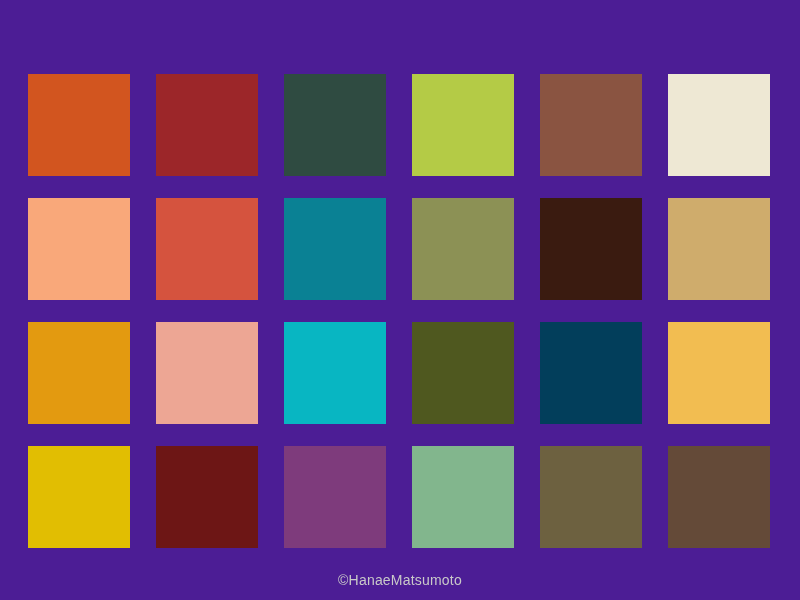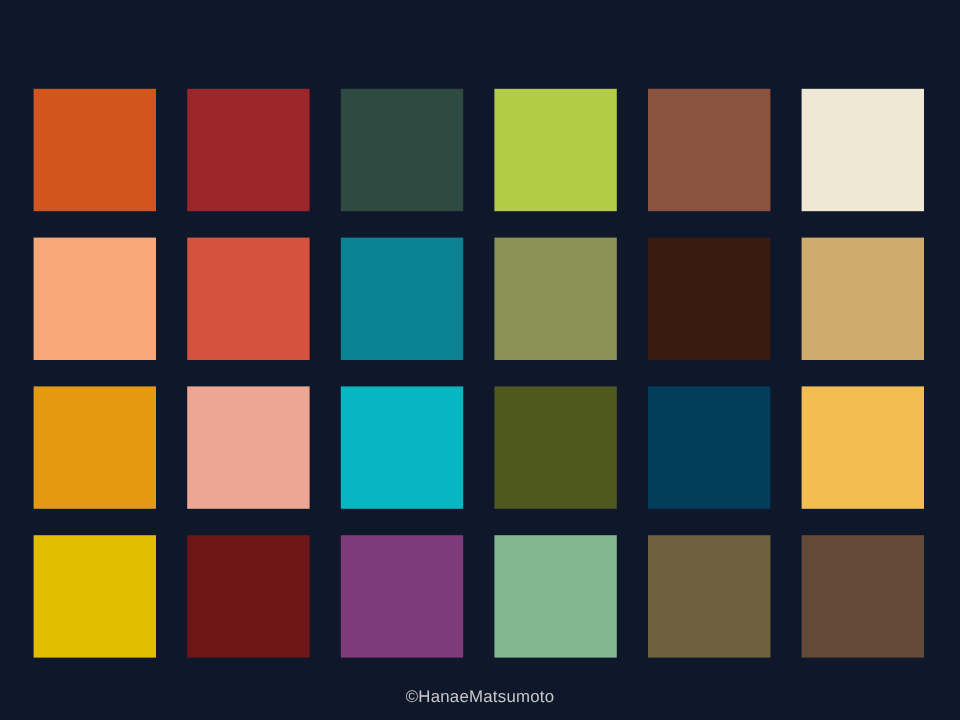--- a/index.html
+++ b/index.html
@@ -57,21 +57,21 @@
     font-family: "Liberation Sans", sans-serif;
     font-size: 14px;
     letter-spacing: 0.2px;
     color: #C9C9C9;
     user-select: none;
   }
 </style>
 </head>
 <body style="background-color: rgb(255, 255, 255);">
 
-<div id="palette-page" style="background-color: #0f172a;">
+<div id="palette-page" style="background-color: #4c1d95;">
 
   <div id="swatch-grid">
       <div class="swatch-cell">
         <span class="swatch-chip" style="background-color: rgb(210, 85, 31);"></span>
       </div>
       <div class="swatch-cell">
         <span class="swatch-chip" style="background-color: rgb(156, 38, 41);"></span>
       </div>
       <div class="swatch-cell">
         <span class="swatch-chip" style="background-color: rgb(47, 75, 65);"></span>

